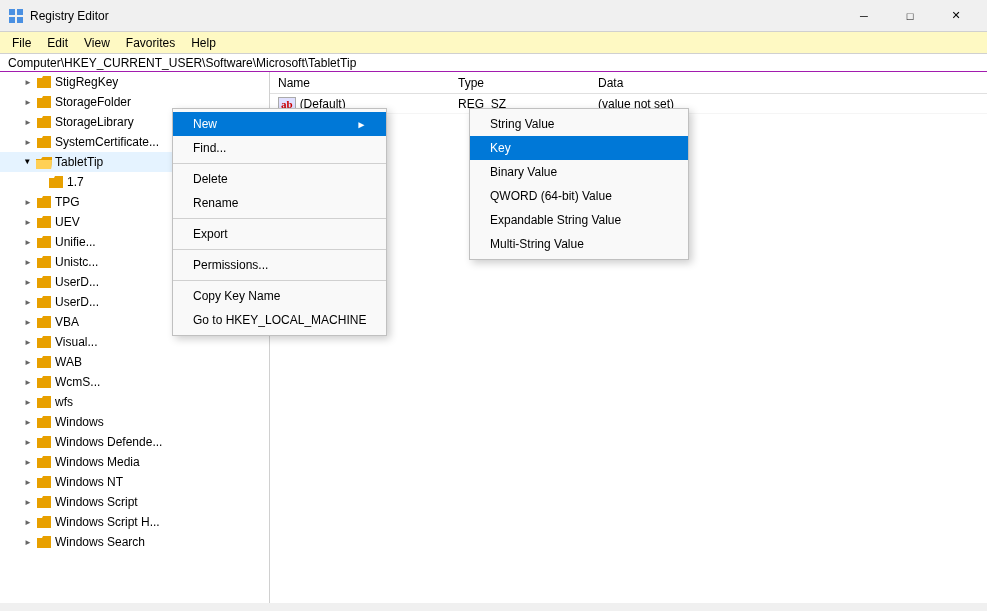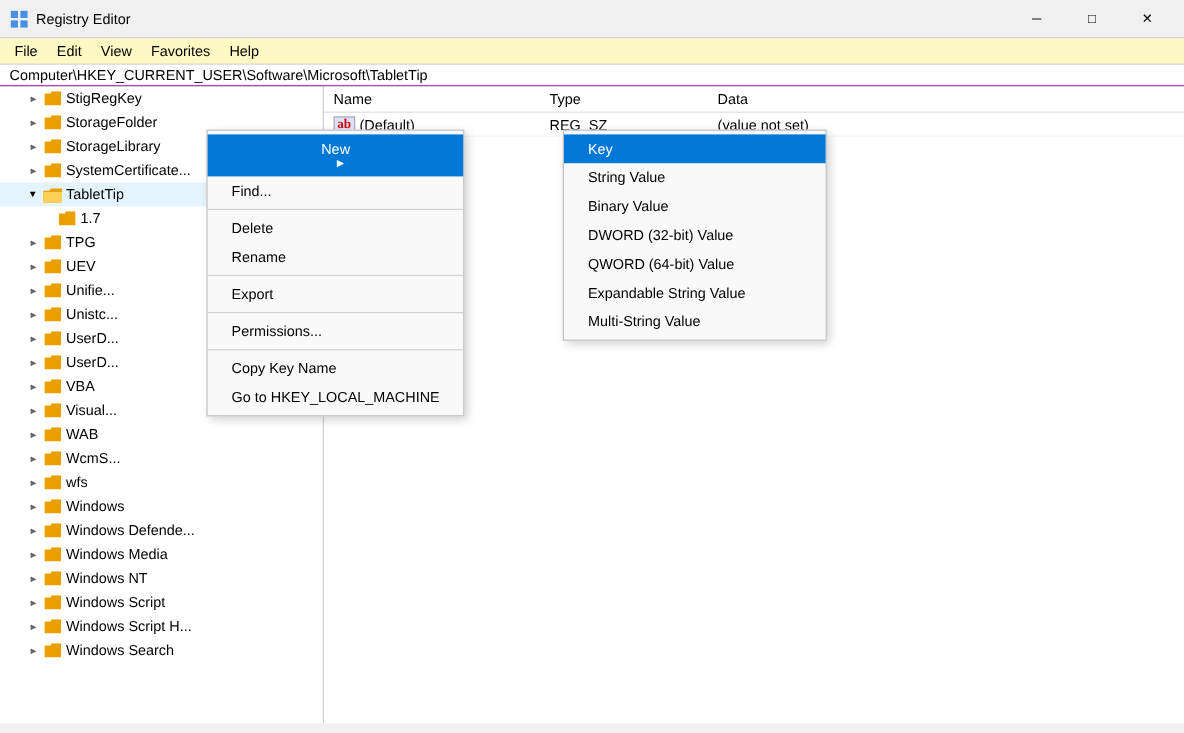--- a/index.html
+++ b/index.html
@@ -189,21 +189,21 @@
     }
     .ctx-item {
       padding: 5px 20px;
       cursor: pointer;
       font-size: 12px;
       color: #000;
       display: flex;
       align-items: center;
       justify-content: space-between;
     }
-    .ctx-item.highlighted { background: #0078d7; color: #fff; flex-direction: column; }
+    .ctx-item.highlighted { background: #0078d7; color: #fff; }
     .ctx-separator {
       height: 1px;
       background: #d0d0d0;
       margin: 3px 0;
     }
     .ctx-arrow {
       font-size: 10px;
       margin-left: 8px;
     }
 
@@ -557,31 +557,28 @@
   <div class="ctx-separator"></div>
   <div class="ctx-item">
     <span>Copy Key Name</span>
   </div>
   <div class="ctx-item">
     <span>Go to HKEY_LOCAL_MACHINE</span>
   </div>
 </div>
 
 <div class="submenu">
+  <div class="sub-item">
+    <span>String Value</span>
+  </div>
   <div class="sub-item highlighted">
     <span>Key</span>
   </div>
   <div class="sub-item">
-    <span>String Value</span>
-  </div>
-  <div class="sub-item">
     <span>Binary Value</span>
-  </div>
-  <div class="sub-item">
-    <span>DWORD (32-bit) Value</span>
   </div>
   <div class="sub-item">
     <span>QWORD (64-bit) Value</span>
   </div>
   <div class="sub-item">
     <span>Expandable String Value</span>
   </div>
   <div class="sub-item">
     <span>Multi-String Value</span>
   </div>

